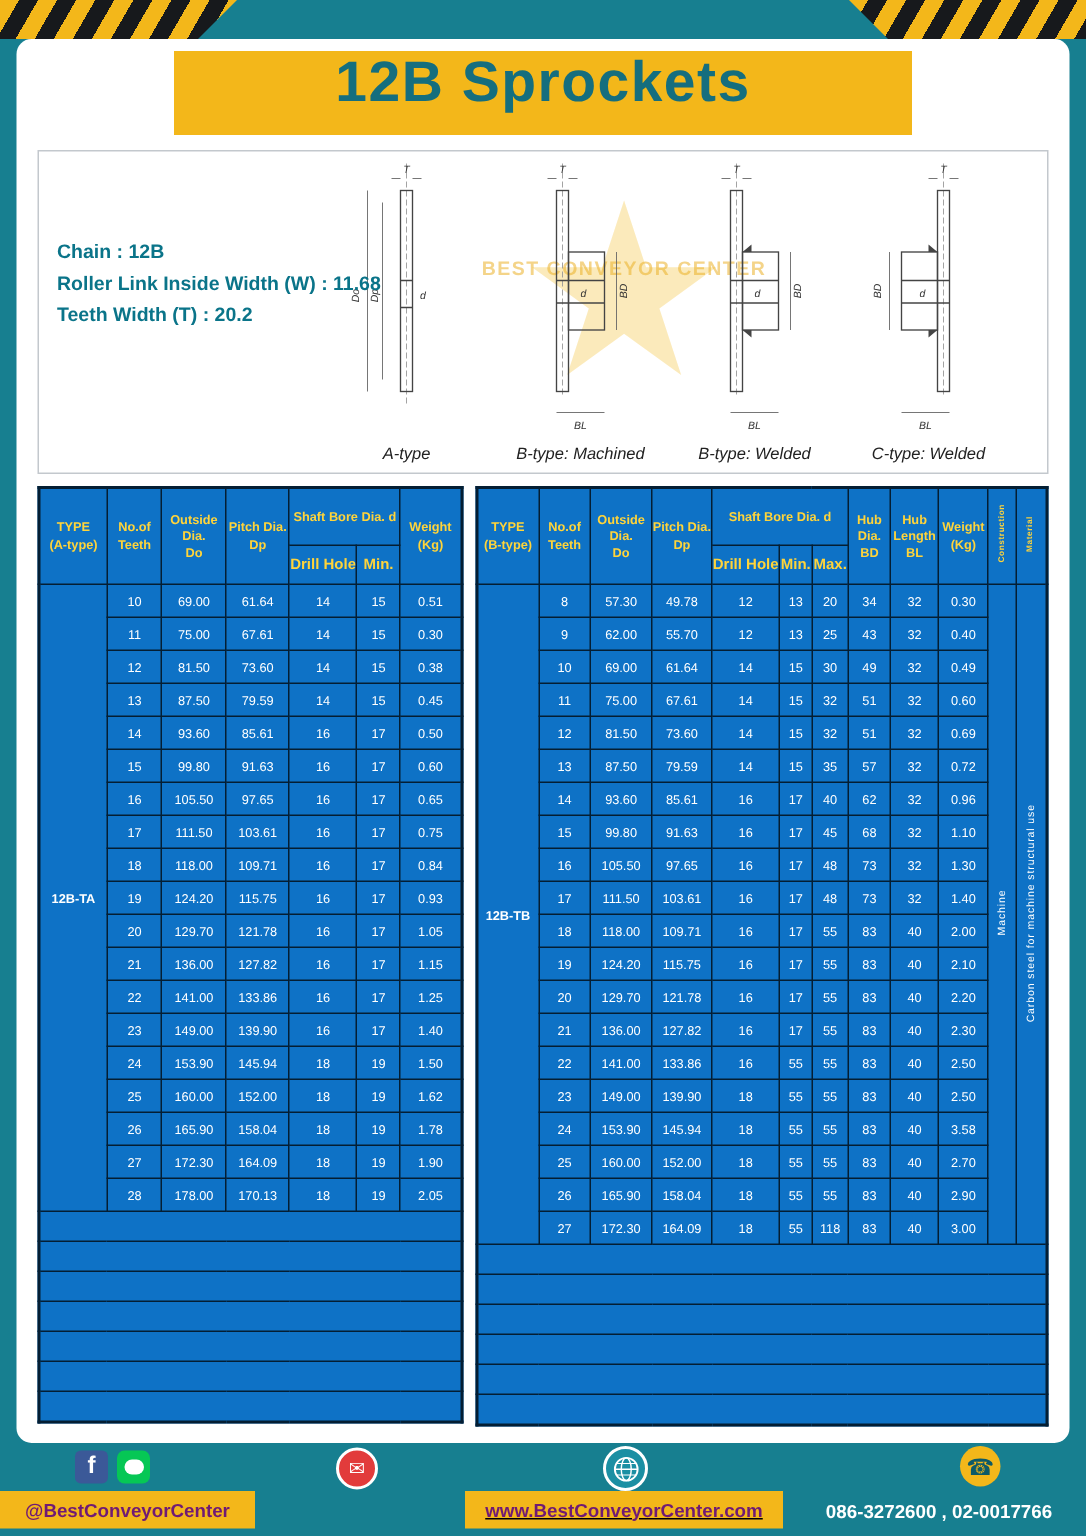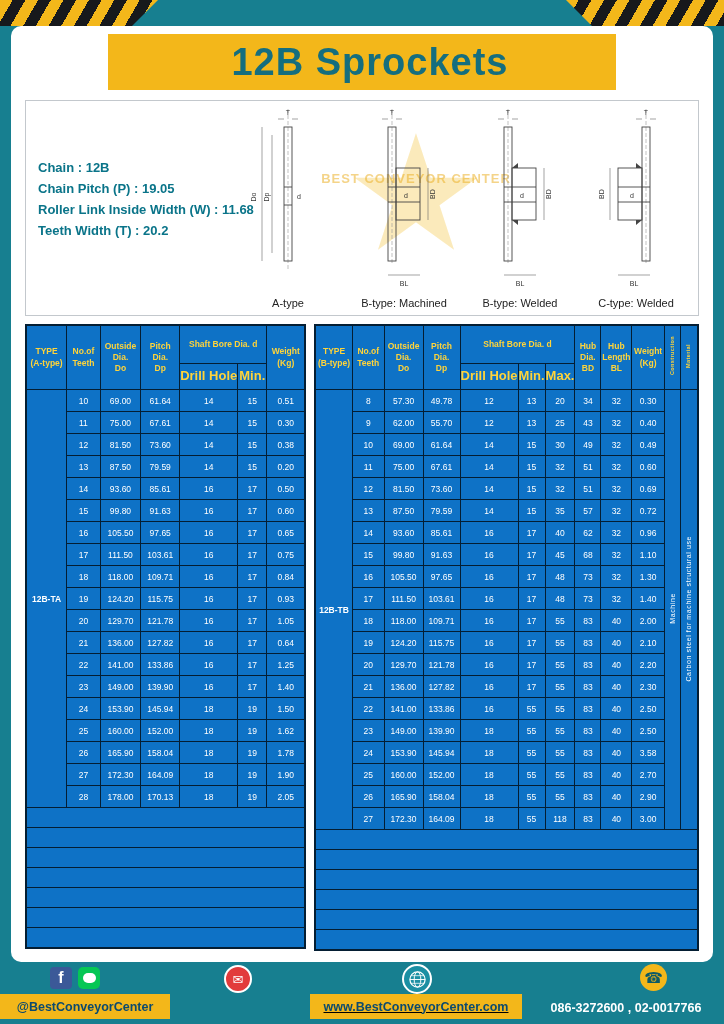--- a/index.html
+++ b/index.html
@@ -7,58 +7,58 @@
   .page{position:relative;width:724px;height:1024px;background:#177f90;overflow:hidden;}
 
   
   .hazard{position:absolute;top:0;height:26px;background:repeating-linear-gradient(120deg,#f3b71a 0 11px,#17191c 11px 22px);}
   .hz-tl{left:0;width:158px;clip-path:polygon(0 0,100% 0,calc(100% - 26px) 100%,0 100%);}
   .hz-tr{right:0;width:158px;clip-path:polygon(0 0,100% 0,100% 100%,26px 100%);}
 
   
   .card{position:absolute;left:11px;right:11px;top:26px;bottom:62px;background:#ffffff;border-radius:10px;}
 
-  .title-banner{width:492px;height:56px;margin:8px auto 0;background:#f3b71a;display:flex;align-items:center;justify-content:center;padding-left:16px;}
+  .title-banner{width:492px;height:56px;margin:8px auto 0;background:#f3b71a;display:flex;justify-content:center;}
   .title-banner span{font-size:38px;font-weight:bold;color:#156e7e;letter-spacing:1px;}
 
   
   .spec-box{position:relative;margin:10px 14px 0;height:214px;border:1px solid #c3c8cd;background:#fff;overflow:hidden;}
   .watermark{position:absolute;left:260px;top:8px;width:260px;text-align:center;z-index:0;}
   .wm-star{font-family:"DejaVu Sans",sans-serif;font-size:160px;line-height:170px;color:rgba(244,196,60,0.35);}
   .wm-text{position:absolute;left:0;top:62px;width:100%;font-weight:bold;font-size:13px;color:rgba(235,176,40,0.55);letter-spacing:1px;}
   .spec-lines{position:absolute;left:12px;top:56px;z-index:2;}
   .spec-line{font-size:13px;font-weight:bold;color:#0a7489;line-height:21px;white-space:nowrap;}
-  .drawings{position:absolute;right:4px;top:4px;width:474px;height:206px;display:flex;justify-content:flex-end;z-index:1;}
+  .drawings{position:absolute;right:16px;top:4px;width:474px;height:206px;display:flex;justify-content:center;z-index:1;font-style:italic;}
   .drawings figure{margin:0;width:116px;position:relative;text-align:center;}
   .drawings svg{display:block;margin:0 auto;}
   .drawings figcaption{position:absolute;bottom:2px;left:0;width:100%;font-size:11px;color:#222;}
   .dline{stroke:#444;stroke-width:0.9;fill:none;}
   .dthin{stroke:#666;stroke-width:0.6;fill:none;}
   .cl{stroke:#999;stroke-width:0.6;stroke-dasharray:4 2;}
   .dtext{font-size:7px;fill:#333;font-family:"Liberation Sans",sans-serif;}
   .weld{fill:#444;}
 
   
   .tables{display:flex;gap:8px;margin:8px 14px 0;align-items:flex-start;}
   table.tbl{border-collapse:collapse;table-layout:fixed;background:#0e72c6;border:2px solid #041e33;}
   .tbl th,.tbl td{border:1px solid #041e33;text-align:center;vertical-align:middle;padding:0;overflow:hidden;}
   .tbl th{color:#ffd43a;font-weight:bold;font-size:8.5px;line-height:1.3;white-space:pre-line;}
   .tbl thead tr:nth-child(1) th{height:37px;}
-  .tbl thead tr:nth-child(2) th{height:25px;font-size:13px;white-space:nowrap;}
+  .tbl thead tr:nth-child(2) th{height:25px;font-size:10px;white-space:nowrap;}
   .tbl td{color:#ffffff;font-size:8.5px;height:21px;}
   .type-cell{font-size:9px;font-weight:bold;color:#fff;}
   .empty-row td{height:19px;}
   .vert{writing-mode:vertical-rl;transform:rotate(180deg);display:inline-block;}
   th .vert{font-size:5.5px;letter-spacing:0.4px;max-height:58px;overflow:hidden;white-space:nowrap;}
   td .vert{font-size:7px;letter-spacing:0.6px;white-space:nowrap;}
 
   
   .footer{position:absolute;left:0;right:0;bottom:0;height:62px;background:#177f90;}
   .bar{position:absolute;bottom:5px;height:25px;background:#f3b71a;display:flex;align-items:center;justify-content:center;}
-  .bar span{font-size:12.5px;font-weight:bold;color:#0c4a6e;white-space:nowrap;}
+  .bar span{font-size:12.5px;font-weight:bold;color:#701a75;white-space:nowrap;}
   .bar1{left:0;width:170px;}
   .bar2{left:178px;width:124px;}
   .bar3{left:310px;width:212px;text-decoration:underline;}
   .phones{position:absolute;left:528px;bottom:9px;width:196px;text-align:center;font-size:12.5px;font-weight:bold;color:#ffffff;white-space:nowrap;}
   .fb-icon{position:absolute;left:50px;top:5px;width:22px;height:22px;background:#3b5998;border-radius:4px;color:#fff;font-weight:bold;font-size:16px;display:flex;align-items:center;justify-content:center;}
   .line-icon{position:absolute;left:78px;top:5px;width:22px;height:22px;background:#06c755;border-radius:5px;display:flex;align-items:center;justify-content:center;}
   .line-bubble{width:13px;height:10px;background:#fff;border-radius:5px;display:block;}
   .mail-icon{position:absolute;left:224px;top:3px;width:24px;height:24px;background:#e23b3b;border:2px solid #fff;border-radius:50%;color:#fff;font-size:13px;display:flex;align-items:center;justify-content:center;font-family:"DejaVu Sans",sans-serif;}
   .globe-icon{position:absolute;left:402px;top:2px;width:26px;height:26px;background:#1b8fa3;border:2px solid #fff;border-radius:50%;display:flex;align-items:center;justify-content:center;}
   .phone-icon{position:absolute;left:640px;top:2px;width:27px;height:27px;background:#f3b71a;border-radius:50%;color:#0c5a68;font-size:15px;display:flex;align-items:center;justify-content:center;font-family:"DejaVu Sans",sans-serif;}
@@ -77,21 +77,20 @@
     </div>
 
     <div class="spec-box">
       <div class="watermark">
         <div class="wm-star">★</div>
         <div class="wm-text">BEST CONVEYOR CENTER</div>
       </div>
 
       <div class="spec-lines">
         <div class="spec-line">Chain : 12B</div>
-        <div class="spec-line">Chain Pitch (P) : 19.05</div>
         <div class="spec-line">Roller Link Inside Width (W) : 11.68</div>
         <div class="spec-line">Teeth Width (T) : 20.2</div>
       </div>
 
       <div class="drawings">
         <figure>
           <svg width="88" height="184" viewBox="0 0 88 184">
             <line class="cl" x1="44" y1="4" x2="44" y2="164"></line>
             <text class="dtext" x="44" y="10" text-anchor="middle">T</text>
             <line class="dthin" x1="34" y1="14" x2="40" y2="14"></line>
@@ -228,21 +227,21 @@
               <td>14</td>
               <td>15</td>
               <td>0.38</td>
             </tr>
             <tr>
               <td>13</td>
               <td>87.50</td>
               <td>79.59</td>
               <td>14</td>
               <td>15</td>
-              <td>0.20</td>
+              <td>0.45</td>
             </tr>
             <tr>
               <td>14</td>
               <td>93.60</td>
               <td>85.61</td>
               <td>16</td>
               <td>17</td>
               <td>0.50</td>
             </tr>
             <tr>
@@ -292,21 +291,21 @@
               <td>16</td>
               <td>17</td>
               <td>1.05</td>
             </tr>
             <tr>
               <td>21</td>
               <td>136.00</td>
               <td>127.82</td>
               <td>16</td>
               <td>17</td>
-              <td>0.64</td>
+              <td>1.15</td>
             </tr>
             <tr>
               <td>22</td>
               <td>141.00</td>
               <td>133.86</td>
               <td>16</td>
               <td>17</td>
               <td>1.25</td>
             </tr>
             <tr>

